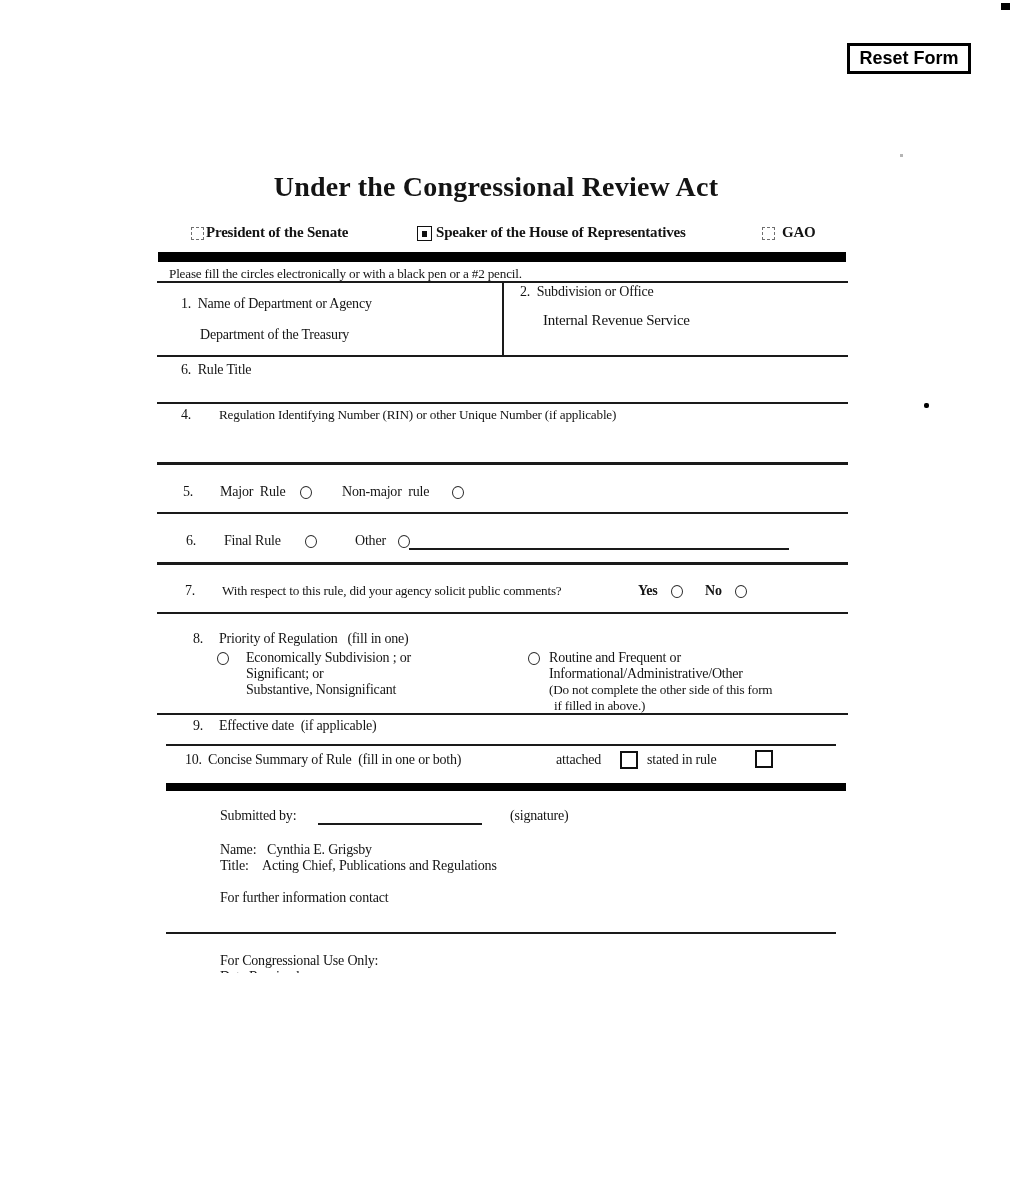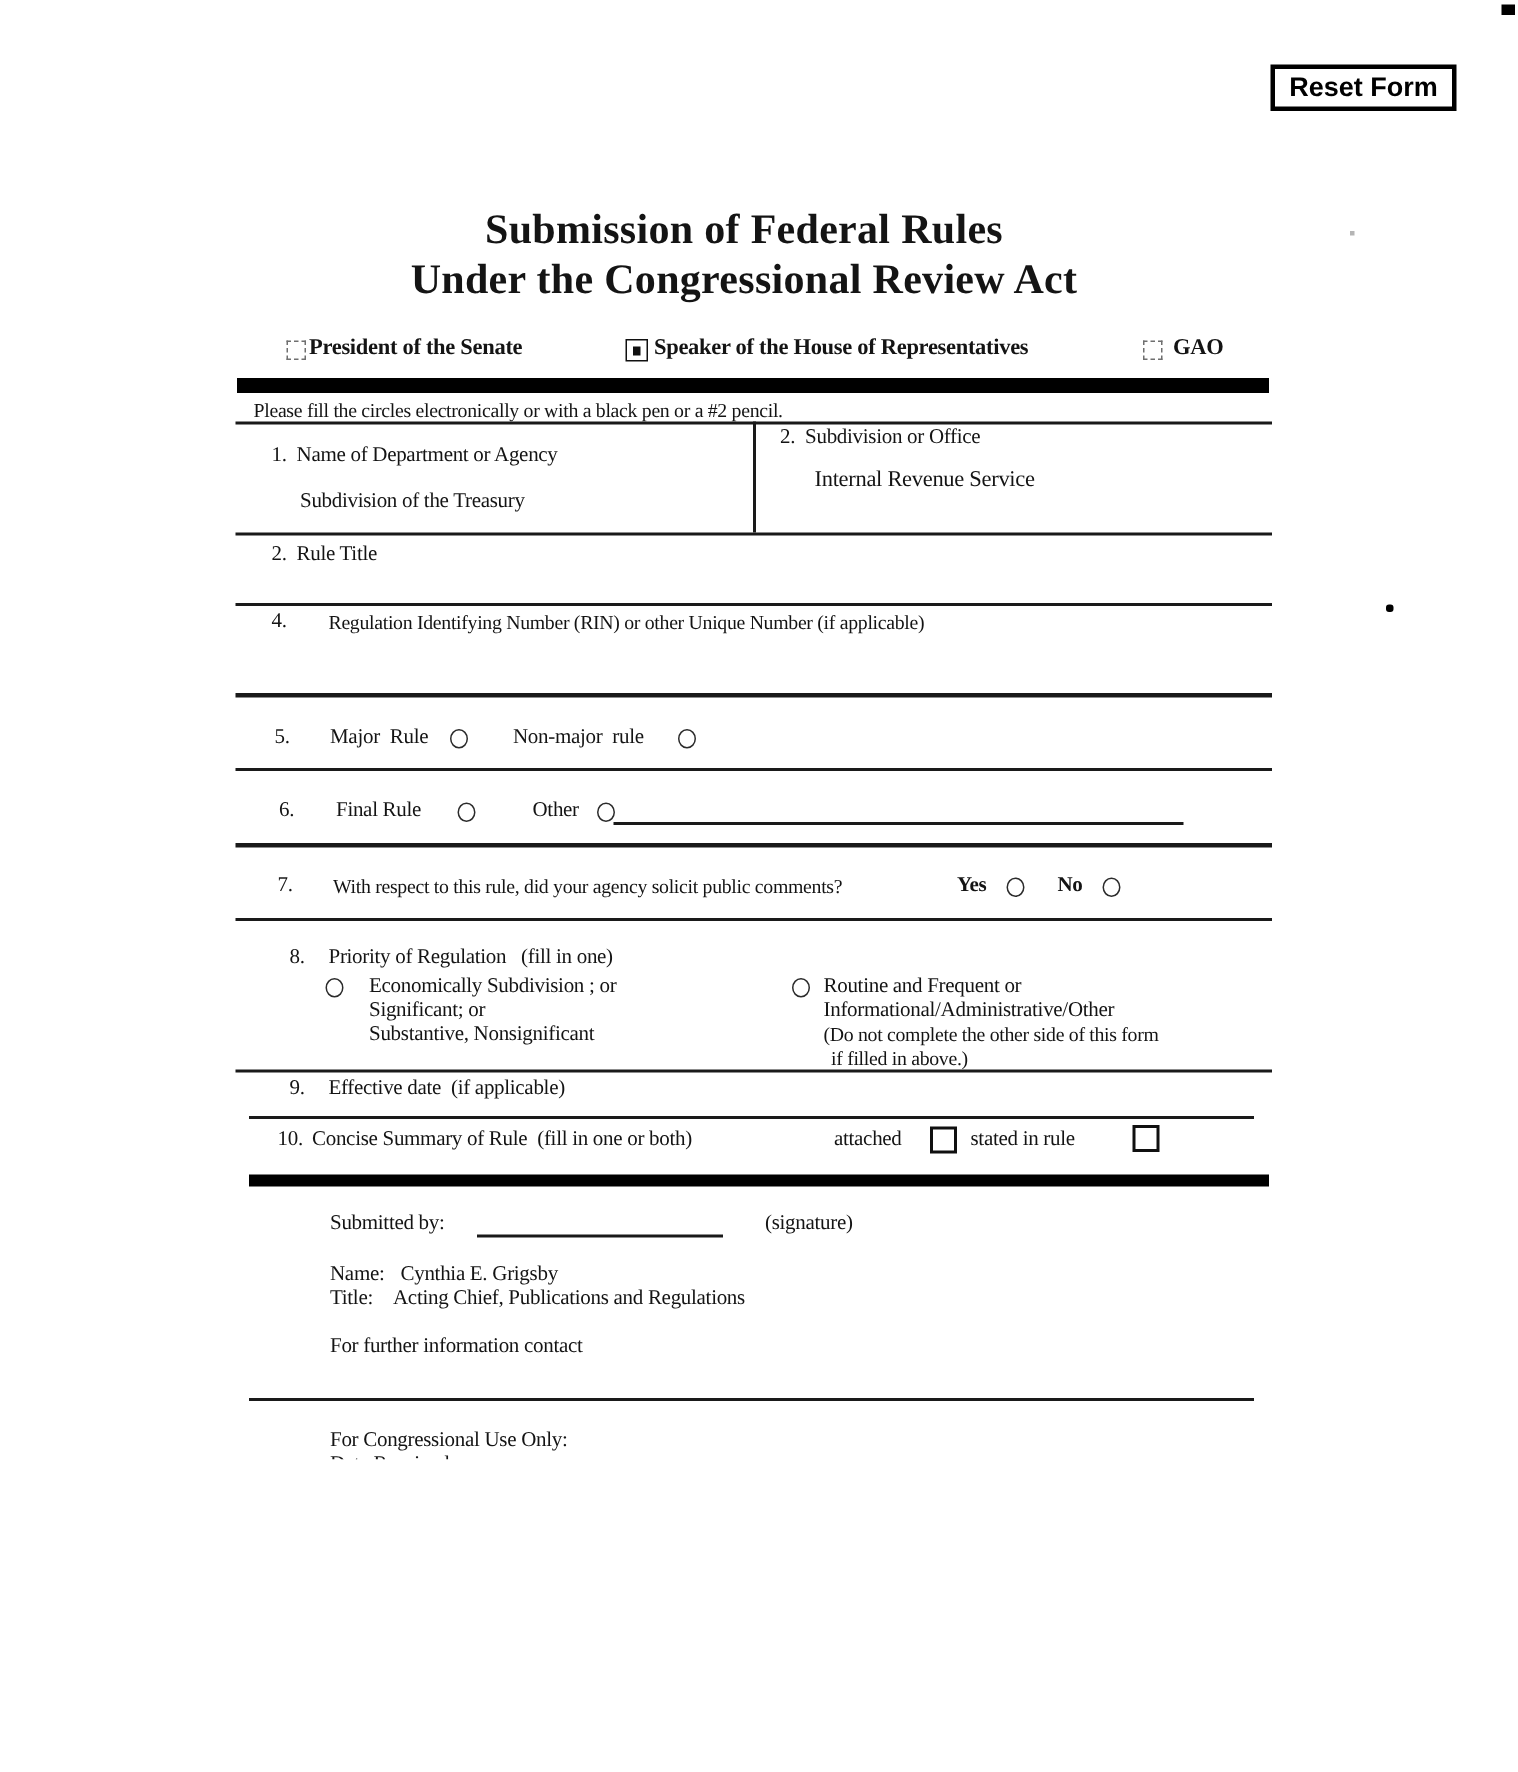--- a/index.html
+++ b/index.html
@@ -28,44 +28,43 @@
 
 <div class="page">
 
   <div class="mark" style="left:1001px;top:3px;width:9px;height:7px"></div>
   <div class="mark" style="left:900px;top:154px;width:3px;height:3px;background:#b5b5b5"></div>
   <div class="mark" style="left:924px;top:403px;width:5px;height:5px;border-radius:2px"></div>
   <div class="mark" style="left:111px;top:1128px;width:2px;height:3px;background:#c4c4c4"></div>
 
   <button class="reset-btn">Reset Form</button>
 
-  <div class="title" style="top:138px">Submission of Federal Rules</div>
   <div class="title" style="top:171px">Under the Congressional Review Act</div>
 
   <span class="cb" style="left:191px;top:227px"></span>
   <div class="t b s15" style="left:206px;top:224px">President of the Senate</div>
   <span class="cbc" style="left:417px;top:226px">
       <span class="cbdot"></span>
     </span>
   <div class="t b s15" style="left:436px;top:224px">Speaker of the House of Representatives</div>
   <span class="cb" style="left:762px;top:227px"></span>
   <div class="t b s15" style="left:782px;top:224px">GAO</div>
 
   <div class="ln" style="left:158px;top:252px;width:688px;height:10px;background:#000"></div>
   <div class="t s13" style="left:169px;top:266px">Please fill the circles electronically or with a black pen or a #2 pencil.</div>
   <div class="ln" style="left:157px;top:281px;width:691px;height:2px"></div>
 
   <div class="ln" style="left:502px;top:281px;width:2px;height:74px"></div>
   <div class="t" style="left:181px;top:296px">1.  Name of Department or Agency</div>
-  <div class="t" style="left:200px;top:327px">Subdivision of the Treasury</div>
+  <div class="t" style="left:200px;top:327px">Department of the Treasury</div>
   <div class="t" style="left:520px;top:284px">2.  Subdivision or Office</div>
   <div class="t s15" style="left:543px;top:312px">Internal Revenue Service</div>
   <div class="ln" style="left:157px;top:355px;width:691px;height:2px"></div>
 
-  <div class="t" style="left:181px;top:362px">2.  Rule Title</div>
+  <div class="t" style="left:181px;top:362px">6.  Rule Title</div>
   <div class="ln" style="left:157px;top:402px;width:691px;height:2px"></div>
 
   <div class="t" style="left:181px;top:407px">4.</div>
   <div class="t s13" style="left:219px;top:407px">Regulation Identifying Number (RIN) or other Unique Number (if applicable)</div>
   <div class="ln" style="left:157px;top:462px;width:691px;height:3px"></div>
 
   <div class="t" style="left:183px;top:484px">5.</div>
   <div class="t" style="left:220px;top:484px">Major  Rule</div>
   <span class="radio" style="left:300px;top:486px"></span>
   <div class="t" style="left:342px;top:484px">Non-major  rule</div>

